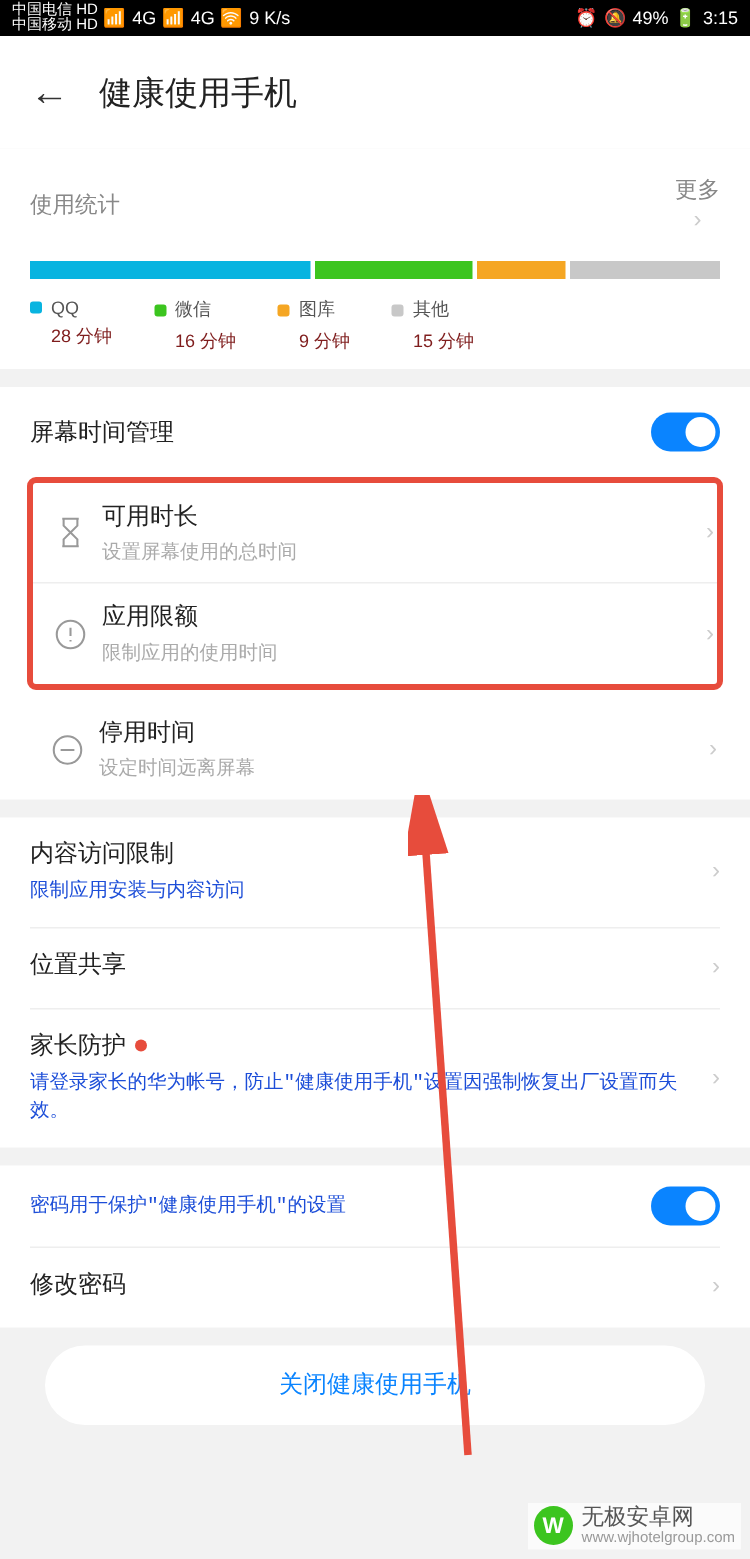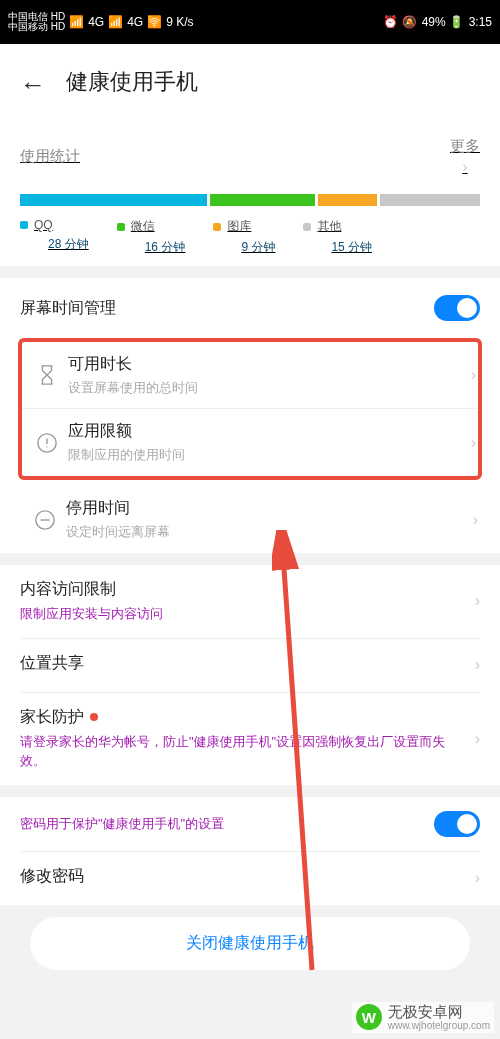--- a/index.html
+++ b/index.html
@@ -1,59 +1,59 @@
 <!DOCTYPE html>
 <html><head>
   <meta charset="utf-8">
   <style>
     * { margin: 0; padding: 0; box-sizing: border-box; font-family: -apple-system, "PingFang SC", "Microsoft YaHei", sans-serif; }
     body { width: 500px; height: 1039px; background: #f2f2f2; overflow: hidden; position: relative; }
-    .status-bar { height: 44px; background: #000; color: #fff; display: flex; justify-content: space-between; align-items: center; padding: 0 8px; font-size: 12px; }
+    .status-bar { height: 24px; background: #000; color: #fff; display: flex; justify-content: space-between; align-items: center; padding: 0 8px; font-size: 12px; }
     .status-left, .status-right { display: flex; align-items: center; gap: 4px; }
     .status-left .carrier { font-size: 10px; line-height: 1; }
     .header { background: #fff; height: 75px; display: flex; align-items: center; padding: 0 20px; gap: 20px; }
     .header .back { font-size: 26px; color: #333; }
     .header .title { font-size: 22px; font-weight: 500; color: #222; }
     .section { background: #fff; margin-bottom: 12px; }
-    .stats-section { padding: 18px 20px 10px; text-decoration: underline; }
+    .stats-section { padding: 18px 20px 10px; }
     .stats-head { display: flex; justify-content: space-between; align-items: center; margin-bottom: 18px; }
     .stats-label { font-size: 15px; color: #888; }
     .more { font-size: 15px; color: #888; display: flex; align-items: center; gap: 2px; flex-direction: column; }
     .total-time { font-size: 17px; font-weight: 500; color: #222; margin-bottom: 10px; }
     .usage-bar { height: 12px; display: flex; gap: 3px; margin-bottom: 12px; }
     .usage-seg { height: 100%; }
     .seg-qq { background: #08b4e0; width: 41%; }
     .seg-wx { background: #3cc51f; width: 23%; }
     .seg-tk { background: #f5a623; width: 13%; }
     .seg-ot { background: #c8c8c8; width: 22%; }
     .legend { display: flex; gap: 28px; }
     .legend-item { display: flex; flex-direction: column; font-size: 12px; }
     .legend-top { display: flex; align-items: center; gap: 6px; }
     .legend-dot { width: 8px; height: 8px; border-radius: 2px; }
     .legend-name { color: #555; }
-    .legend-val { color: #0c4a6e; margin-top: 4px; margin-left: 28px; text-align: right; }
+    .legend-val { color: #7f1d1d; margin-top: 4px; margin-left: 14px; text-align: right; }
     .manage-section { padding: 0 20px; }
     .toggle-row { height: 60px; display: flex; justify-content: space-between; align-items: center; }
     .toggle-label { font-size: 16px; color: #222; }
     .toggle { width: 46px; height: 26px; background: #0a84ff; border-radius: 13px; position: relative; }
     .toggle::after { content: ""; position: absolute; right: 3px; top: 3px; width: 20px; height: 20px; background: #fff; border-radius: 50%; }
     .highlight-box { border: 4px solid #e74c3c; border-radius: 6px; margin: 0 -2px 6px; }
     .setting-row { height: 67px; display: flex; align-items: center; padding: 0 2px 0 4px; border-bottom: 1px solid #eee; }
     .highlight-box .setting-row:last-child { border-bottom: none; }
     .setting-icon { width: 42px; color: #888; display: flex; justify-content: center; }
     .setting-body { flex: 1; }
     .setting-title { font-size: 16px; color: #222; margin-bottom: 4px; }
     .setting-sub { font-size: 13px; color: #aaa; }
     .chev { color: #ccc; font-size: 16px; }
     .plain-section { background: #fff; padding: 0 20px; margin-bottom: 12px; }
     .plain-row { padding: 14px 0; border-bottom: 1px solid #eee; display: flex; align-items: center; justify-content: space-between; }
     .plain-row:last-child { border-bottom: none; }
     .plain-body { flex: 1; }
     .plain-title { font-size: 16px; color: #222; margin-bottom: 4px; display: flex; align-items: center; gap: 6px; }
-    .plain-sub { font-size: 13px; color: #a21caf; line-height: 1.5; padding-right: 12px; }
+    .plain-sub { font-size: 13px; color: #1d4ed8; line-height: 1.5; padding-right: 12px; font-family: Liberation Mono, monospace; }
     .red-dot { width: 8px; height: 8px; background: #e74c3c; border-radius: 50%; }
     .close-btn { text-align: center; color: #0a84ff; font-size: 16px; padding: 16px 0; background: #fff; border-radius: 30px; margin: 10px 30px 0; }
     .arrow-annot { position: absolute; left: 272px; top: 530px; pointer-events: none; }
     .watermark { position: absolute; bottom: 6px; right: 6px; display: flex; align-items: center; gap: 6px; font-size: 15px; color: #555; background: rgba(255,255,255,0.7); padding: 2px 4px; }
     .wm-logo { width: 26px; height: 26px; background: #3cc51f; border-radius: 50%; position: relative; }
     .wm-logo::after { content:"W"; position:absolute; inset:0; display:flex; align-items:center; justify-content:center; color:#fff; font-weight:bold; font-size:15px; }
     .wm-text { display: flex; flex-direction: column; line-height: 1.1; }
     .wm-sub { font-size: 10px; color: #999; }
   </style>
 </head>

